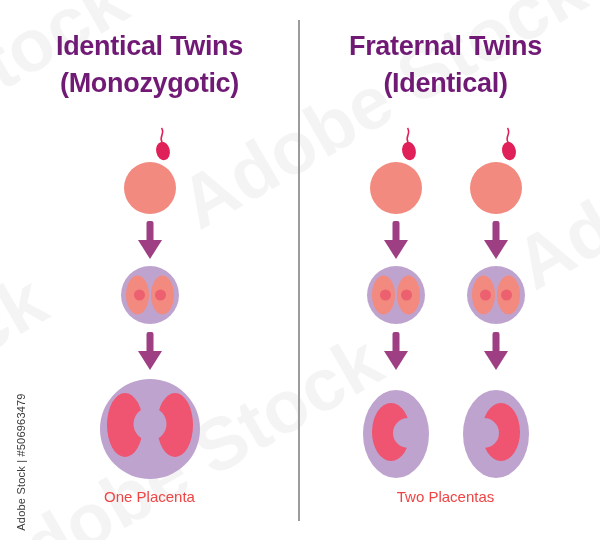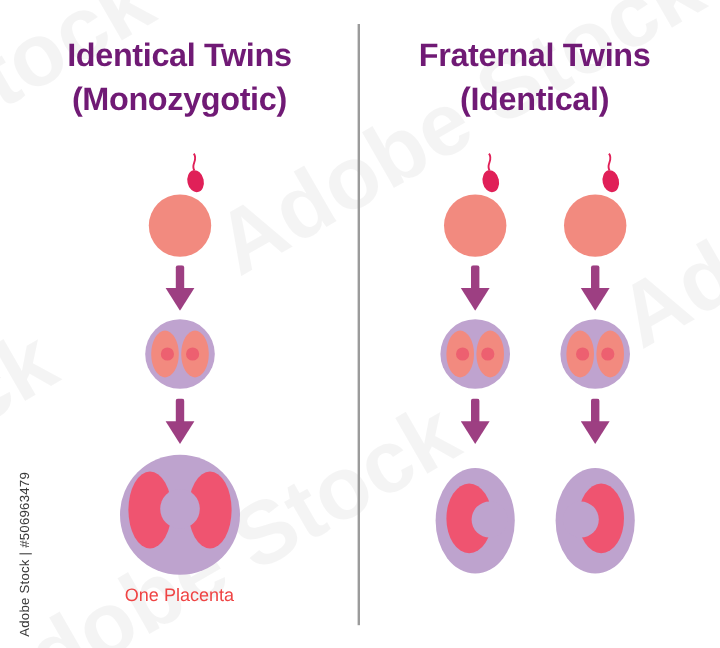--- a/index.html
+++ b/index.html
@@ -185,15 +185,16 @@
         </svg>
 
         <svg class="fig-oval" width="68" height="90" viewBox="0 0 68 90">
           <ellipse cx="34" cy="45" rx="33" ry="44" fill="#BEA3CE"></ellipse>
           <ellipse cx="39" cy="43" rx="19" ry="29" fill="#EF5470"></ellipse>
           <circle cx="22" cy="44" r="15" fill="#BEA3CE"></circle>
         </svg>
       </div>
     </div>
 
+    <div class="caption">Two Placentas</div>
   </section>
 
 </div>
 
 </body></html>

